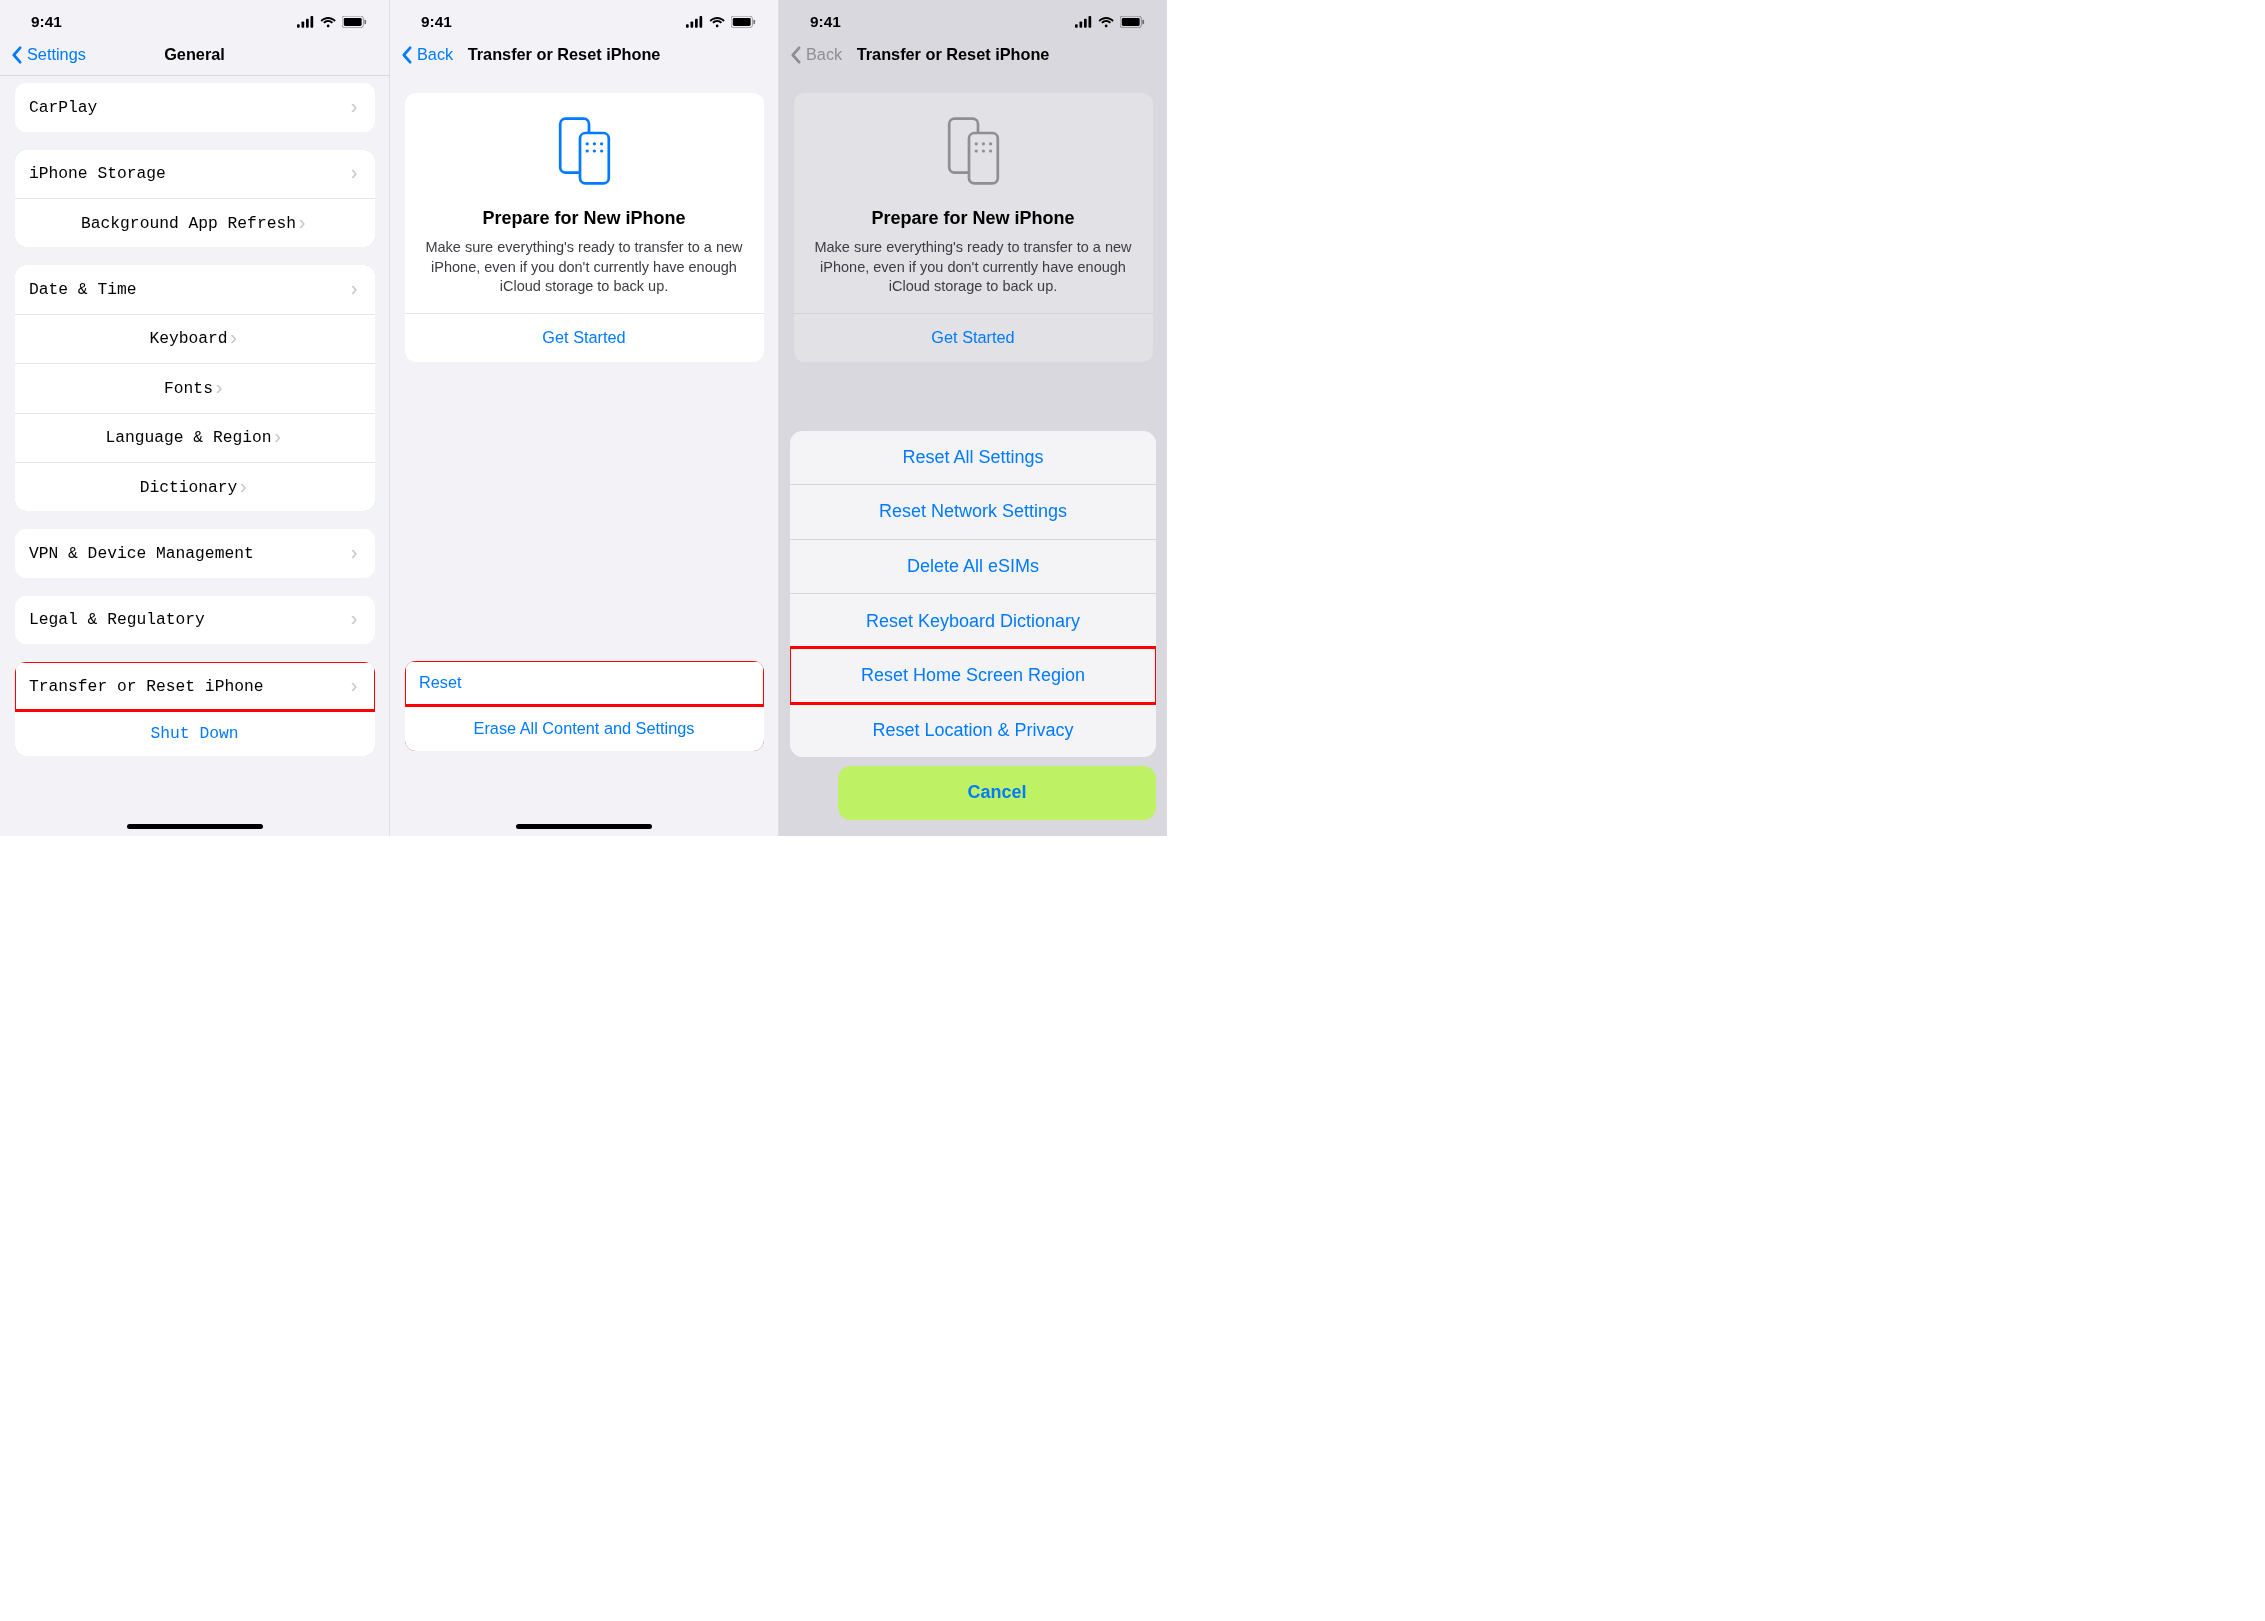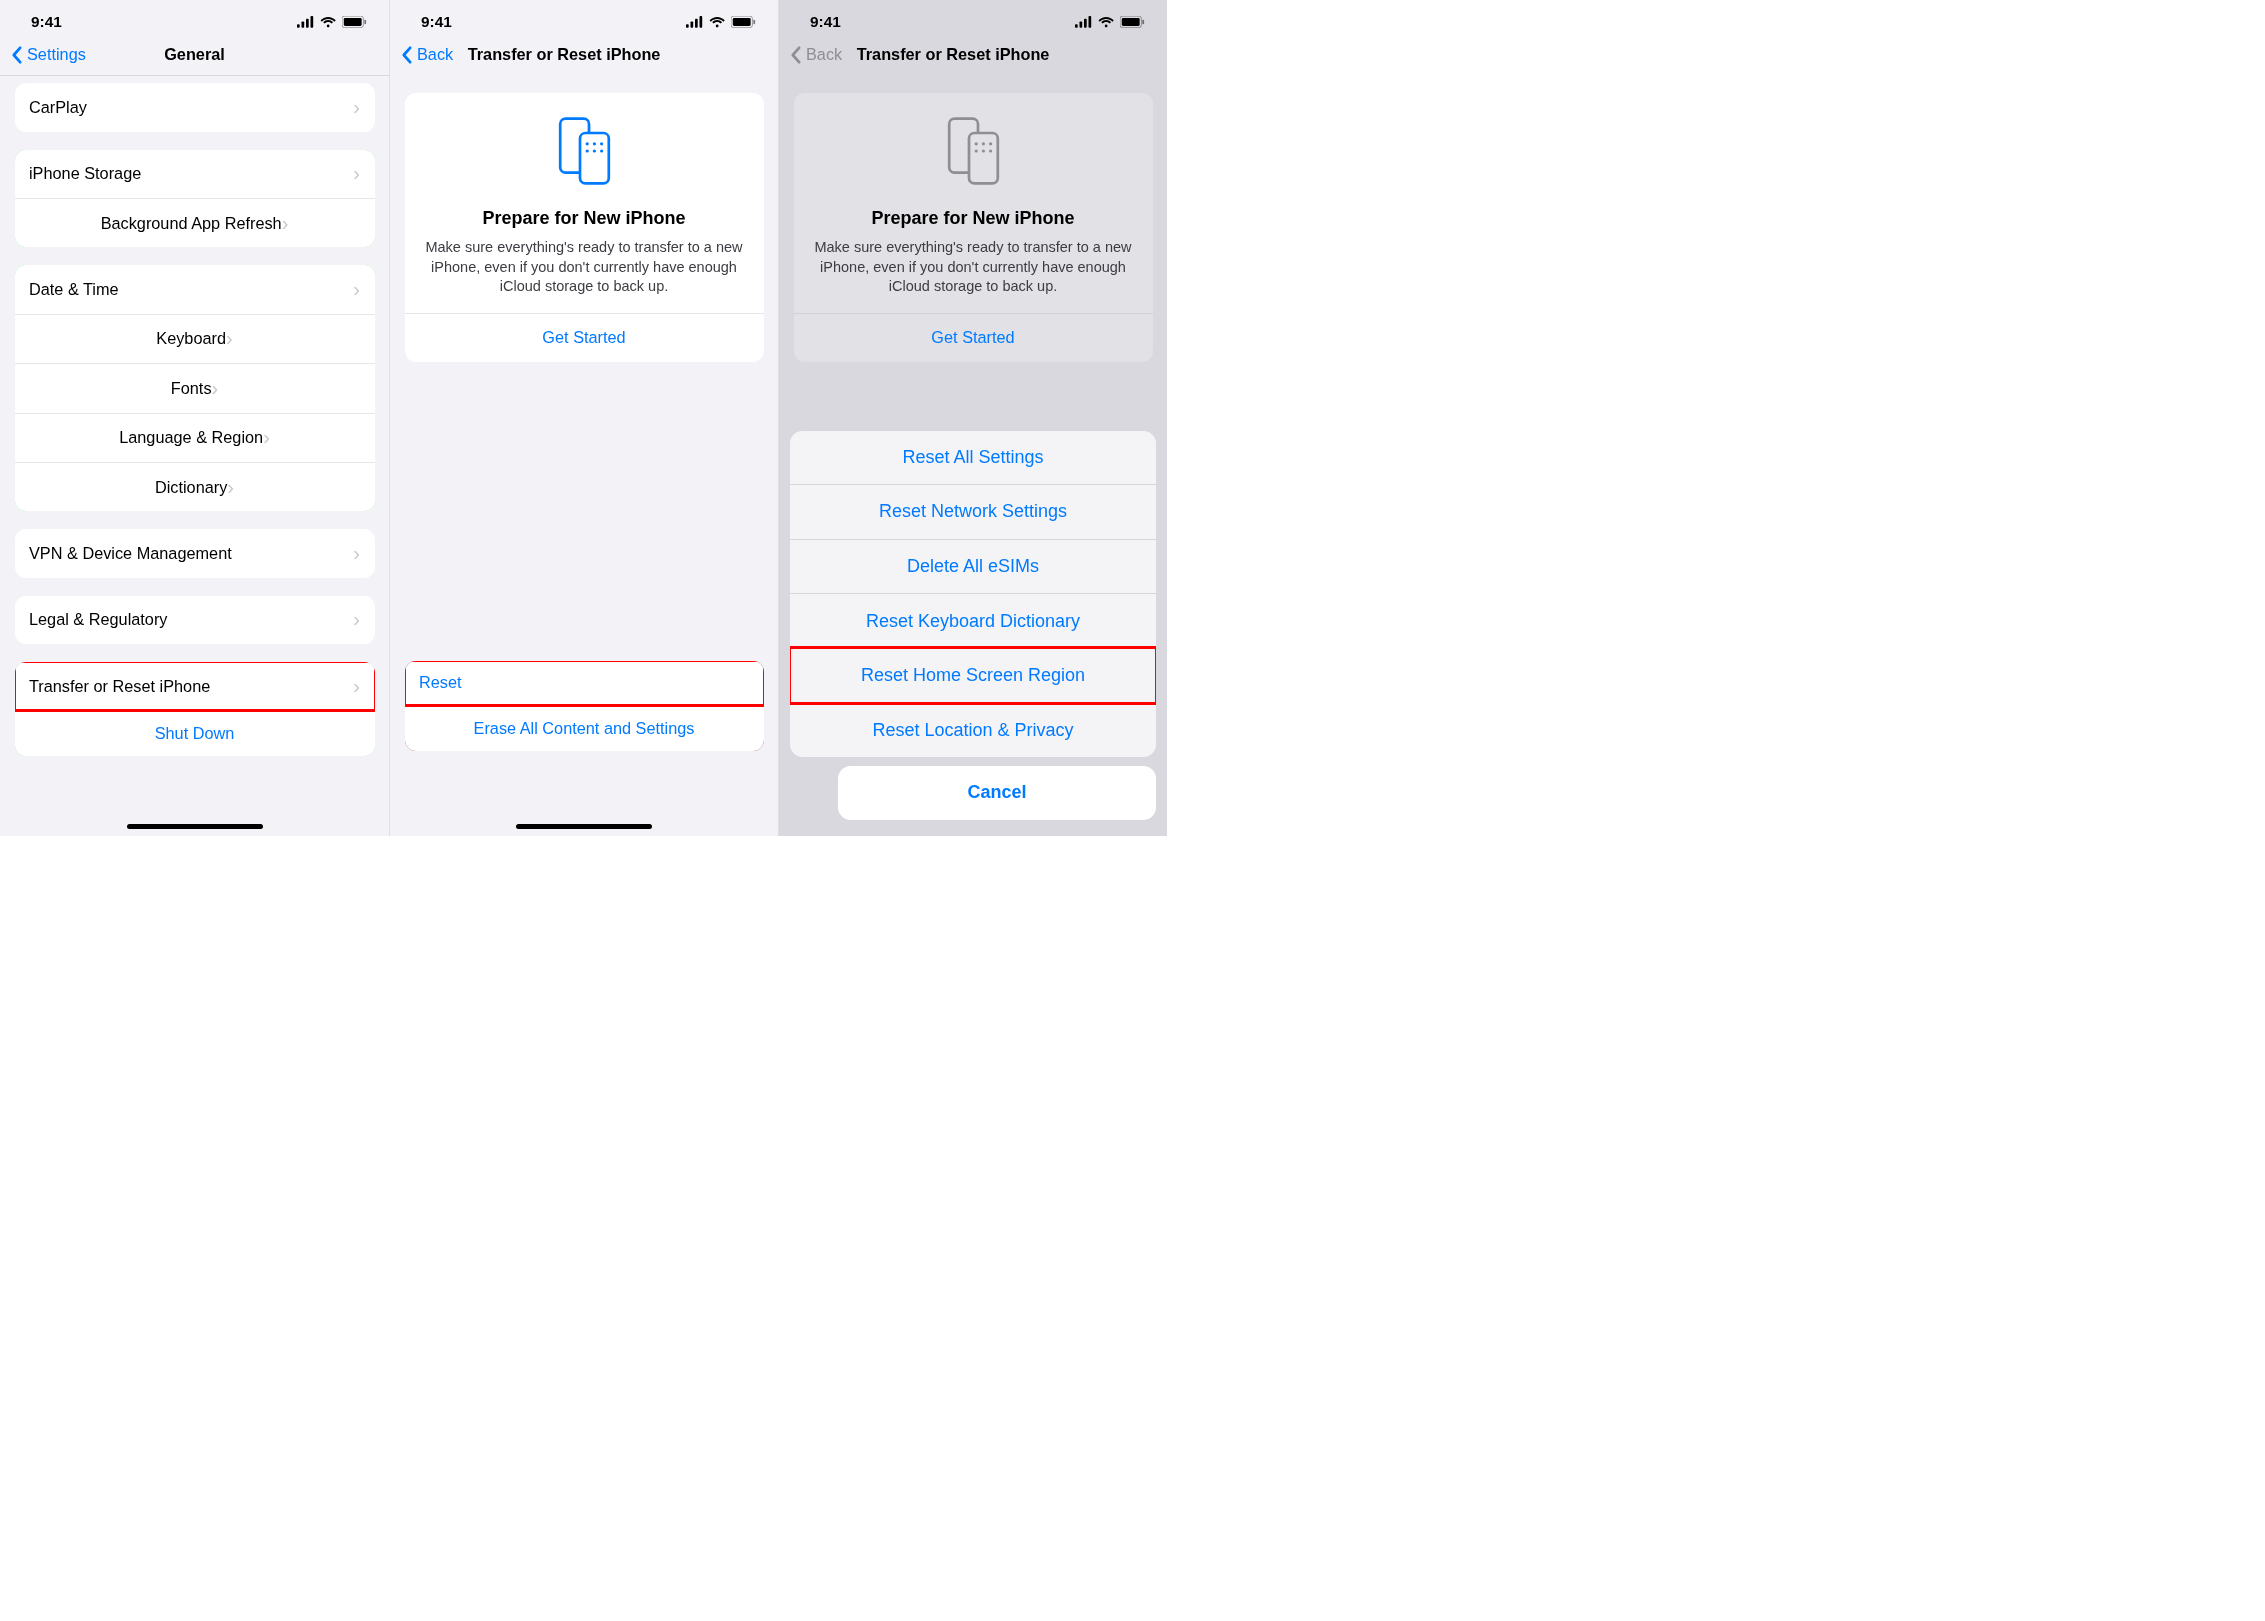--- a/index.html
+++ b/index.html
@@ -59,20 +59,21 @@
       position: static;
       text-align: left;
       margin-left: 14.5px;
     }
     .content { padding: 0 14.5px; }
     .group {
       background: #86efac;
       border-radius: 11px;
       margin-top: 18px;
       overflow: hidden;
+      font-family: Liberation Mono, monospace;
     }
     .group.first { margin-top: 7.2px; }
     .row {
       display: flex;
       align-items: center;
       justify-content: space-between;
       padding: 12.7px 14.5px;
       font-size: 16.3px;
       color: #000;
       background: #fff;
@@ -129,21 +130,21 @@
     }
     .sheet-item {
       padding: 16.3px 0;
       text-align: center;
       font-size: 18px;
       color: #007aff;
       background: rgba(245,245,248,0.9);
     }
     .sheet-item + .sheet-item { border-top: 0.9px solid rgba(0,0,0,0.12); }
     .sheet-cancel {
-      background: #ffffff;
+      background: #bef264;
       border-radius: 12.7px;
       margin-top: 9px;
       padding: 16.3px 0;
       text-align: center;
       font-size: 18px;
       font-weight: 600;
       color: #007aff;
       margin-left: 48px;
     }
     .phone-icon { display:inline-block; }

